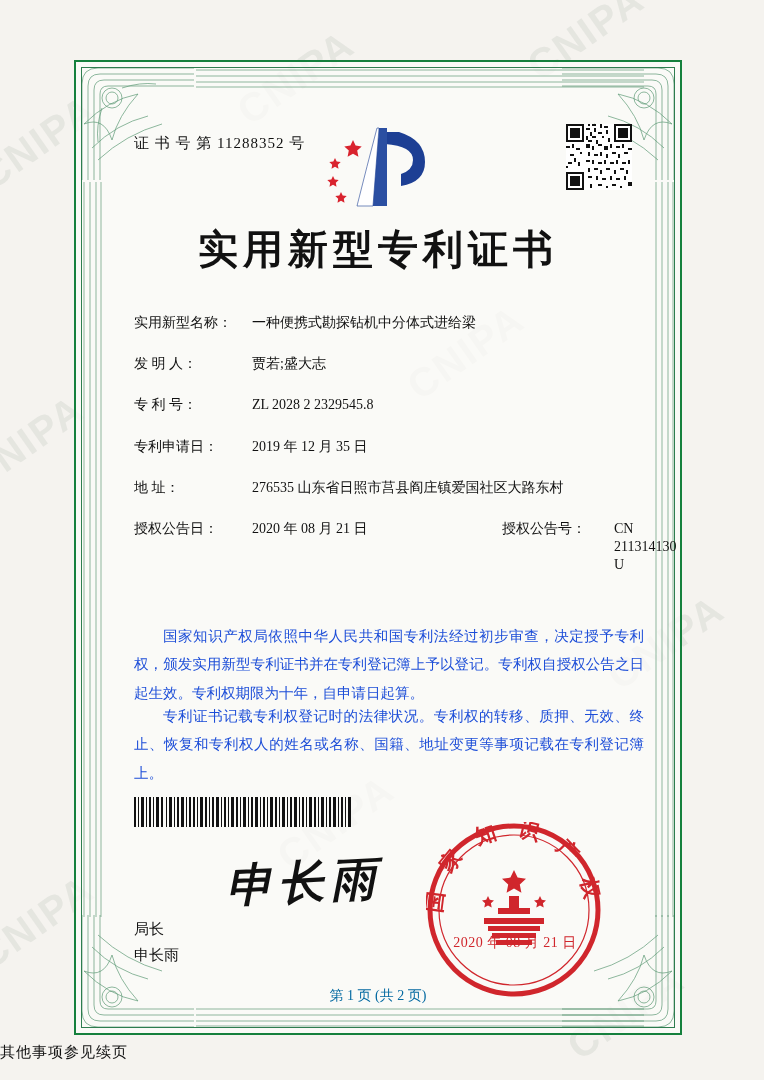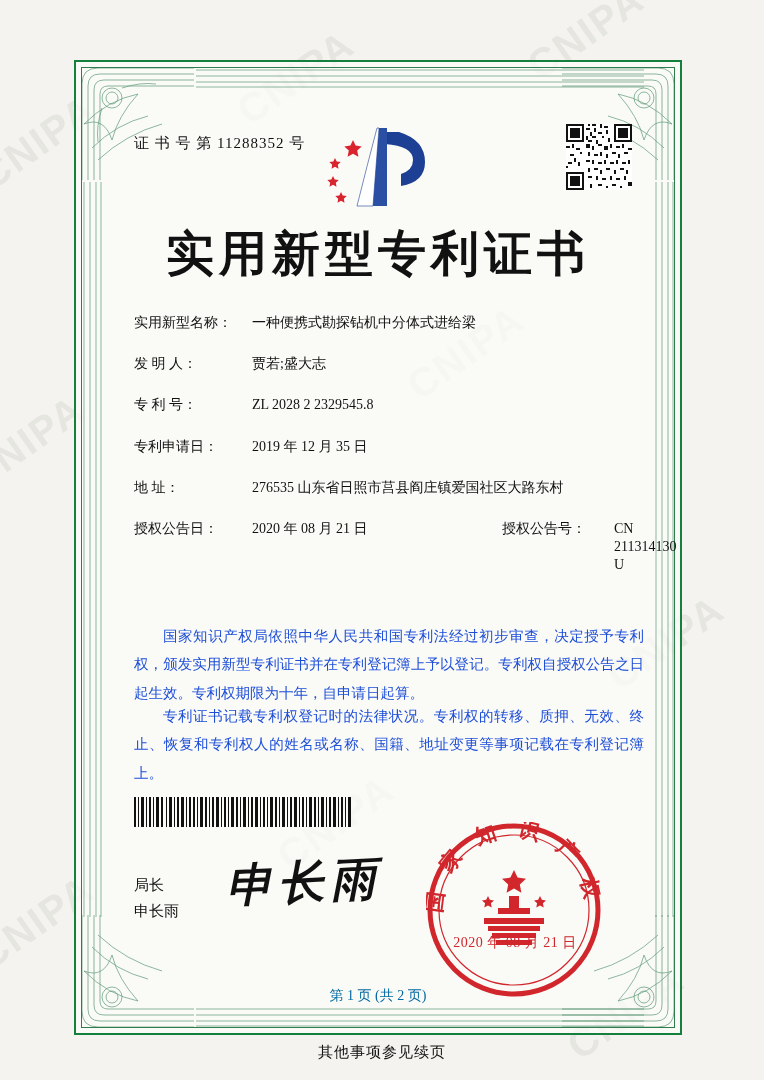--- a/index.html
+++ b/index.html
@@ -102,21 +102,21 @@
     top: 62px;
     width: 66px;
     height: 66px;
   }
 
   .title {
     position: absolute;
     left: 0; right: 0;
     top: 160px;
     text-align: center;
-    font-size: 48px;
+    font-size: 40px;
     font-weight: 700;
     letter-spacing: 5px;
     color: #111;
     font-family: "Liberation Serif", serif;
   }
 
   
   .fields {
     position: absolute;
     left: 58px;
@@ -166,21 +166,21 @@
     left: 58px;
     top: 735px;
     width: 220px;
     height: 30px;
   }
 
   
   .sig-label {
     position: absolute;
     left: 58px;
-    top: 810px;
+    top: 854px;
     font-size: 15px;
     line-height: 1.75;
     color: #111;
   }
   .sig-script {
     position: absolute;
     left: 150px;
     top: 790px;
     font-size: 46px;
     font-family: "Liberation Serif", serif;
@@ -216,21 +216,20 @@
     left: 0; right: 0;
     bottom: 28px;
     text-align: center;
     font-size: 14px;
     color: #0369a1;
   }
   .footer-note {
     position: absolute;
     left: 0; right: 0;
     bottom: 18px;
-    text-align: center;
     font-size: 15px;
     color: #111;
     letter-spacing: 1px;
   }
 </style>
 </head>
 <body>
 
 <div class="page">
 

